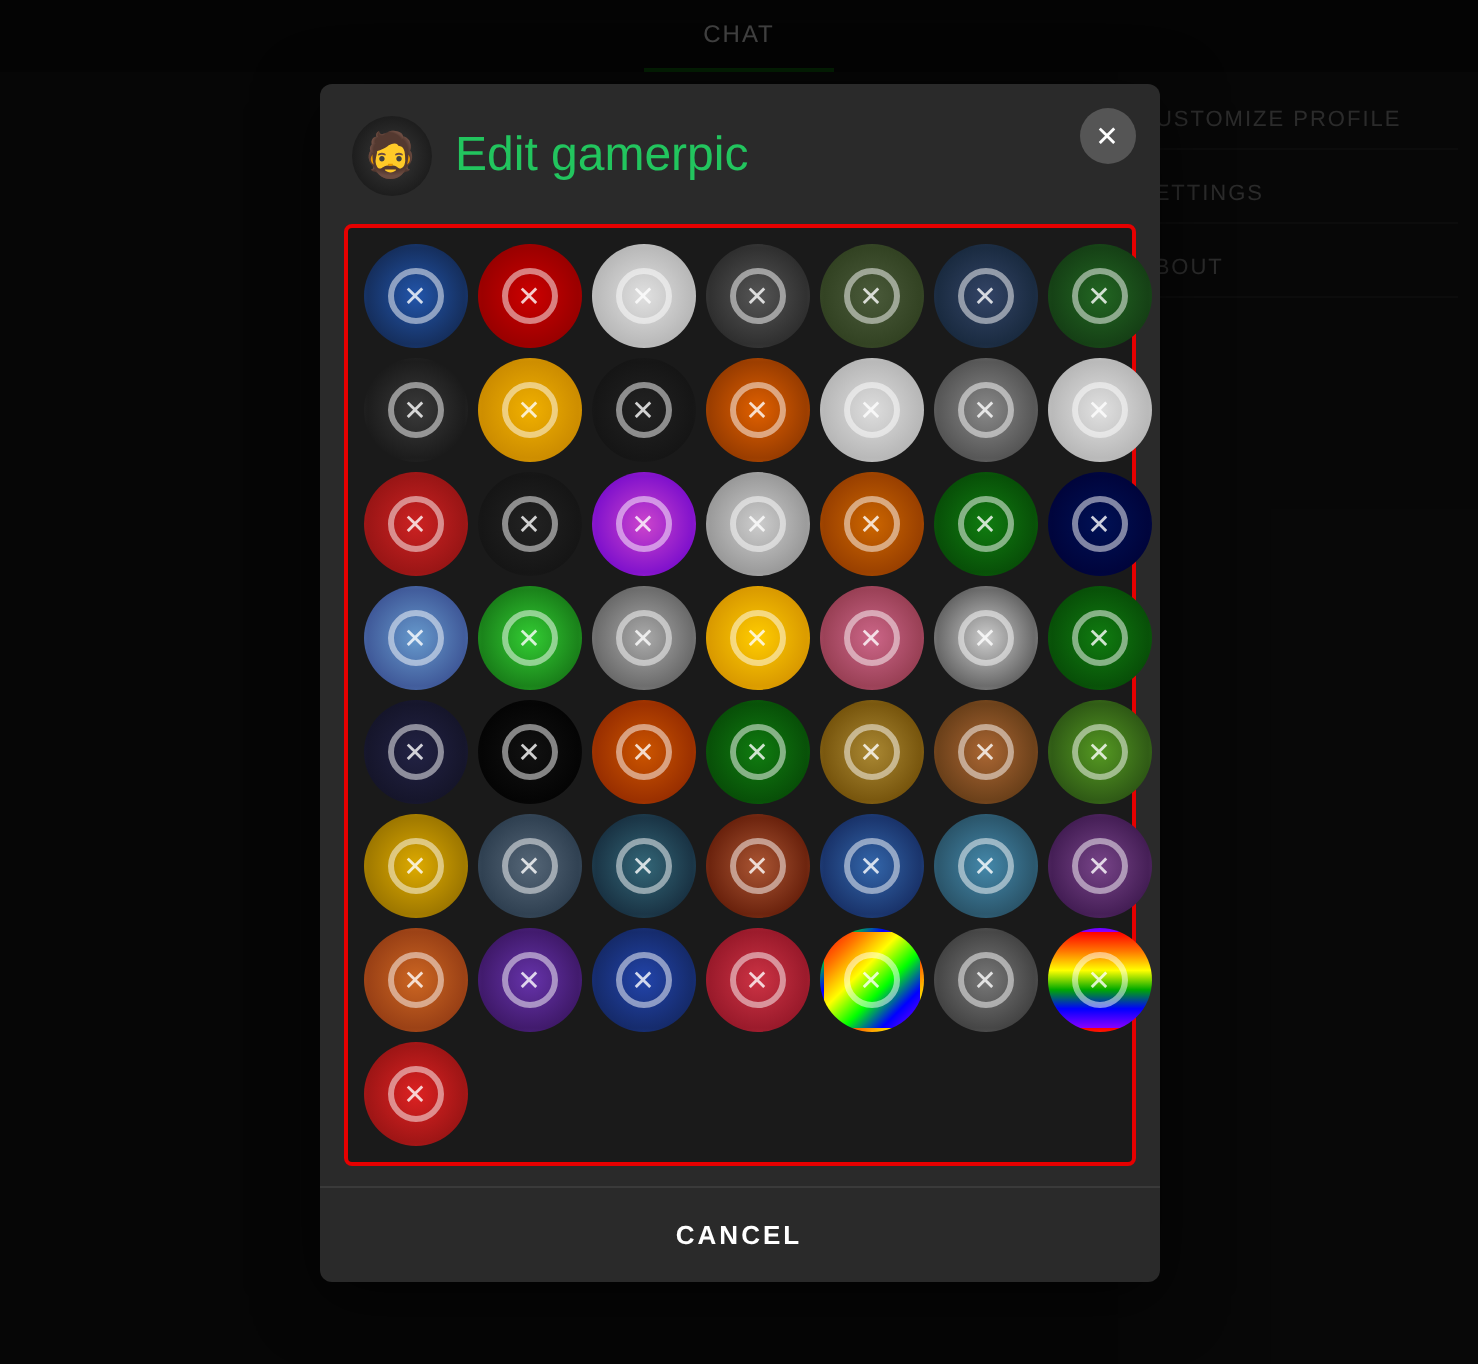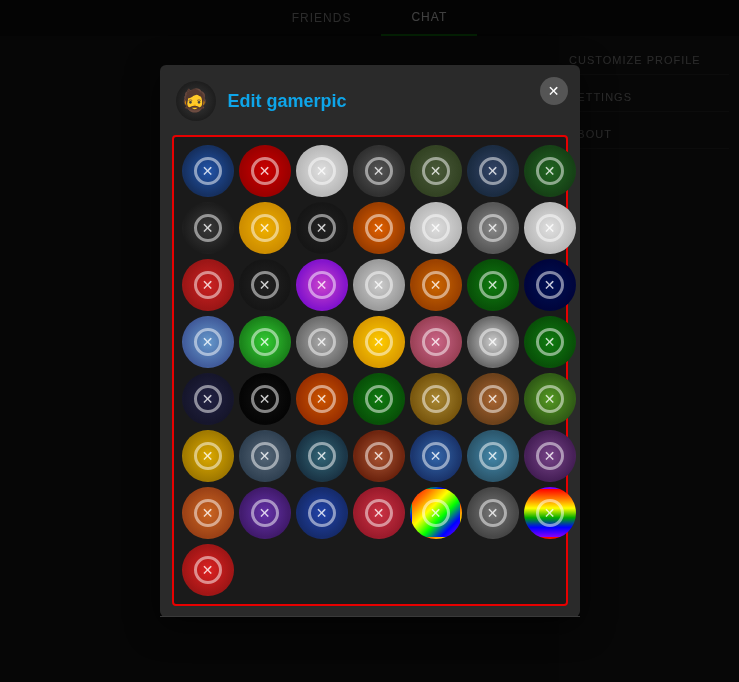--- a/index.html
+++ b/index.html
@@ -80,23 +80,23 @@
 
     .modal-header {
       display: flex;
       align-items: center;
       padding: 16px 16px 10px 16px;
       gap: 12px;
       position: relative;
     }
 
     .modal-title {
-      color: #0ea5e9;
-      font-size: 18px;
-      font-weight: 700;
+      color: #22c55e;
+      font-size: 24px;
+      font-weight: 400;
       flex: 1;
     }
 
     .current-avatar {
       width: 40px;
       height: 40px;
       border-radius: 50%;
       background: #444;
       overflow: hidden;
       display: flex;
@@ -241,21 +241,20 @@
       background: #1a1a1a;
       z-index: 1;
     }
   </style>
 </head>
 <body>
 
 <div class="bg-overlay"></div>
 
 <div class="top-nav">
-  <div class="nav-tab">FRIENDS</div>
   <div class="nav-tab active">CHAT</div>
 </div>
 
 <div class="bg-content"></div>
 
 <div class="right-panel">
   <div class="right-label">Customize profile</div>
   <div class="right-label">Settings</div>
   <div class="right-label">ABOUT</div>
 </div>
@@ -421,16 +420,17 @@
           <div class="avatar-cell av-pride-heart" style="font-size: 20px; display: flex; align-items: center; justify-content: center;">
             <div style="width: 28px; height: 28px; border-radius: 50%; border: 3px solid rgba(255, 255, 255, 0.5); display: flex; align-items: center; justify-content: center; color: rgba(255, 255, 255, 0.8); font-size: 14px;">✕</div>
           </div>
           <div class="avatar-cell av-red-heart" style="font-size: 20px; display: flex; align-items: center; justify-content: center;">
             <div style="width: 28px; height: 28px; border-radius: 50%; border: 3px solid rgba(255, 255, 255, 0.5); display: flex; align-items: center; justify-content: center; color: rgba(255, 255, 255, 0.8); font-size: 14px;">✕</div>
           </div>
         </div>
     </div>
 
     <div class="modal-footer">
+      <button class="footer-btn">CANCEL</button>
     </div>
 
   </div>
 </div>
 
 </body></html>

